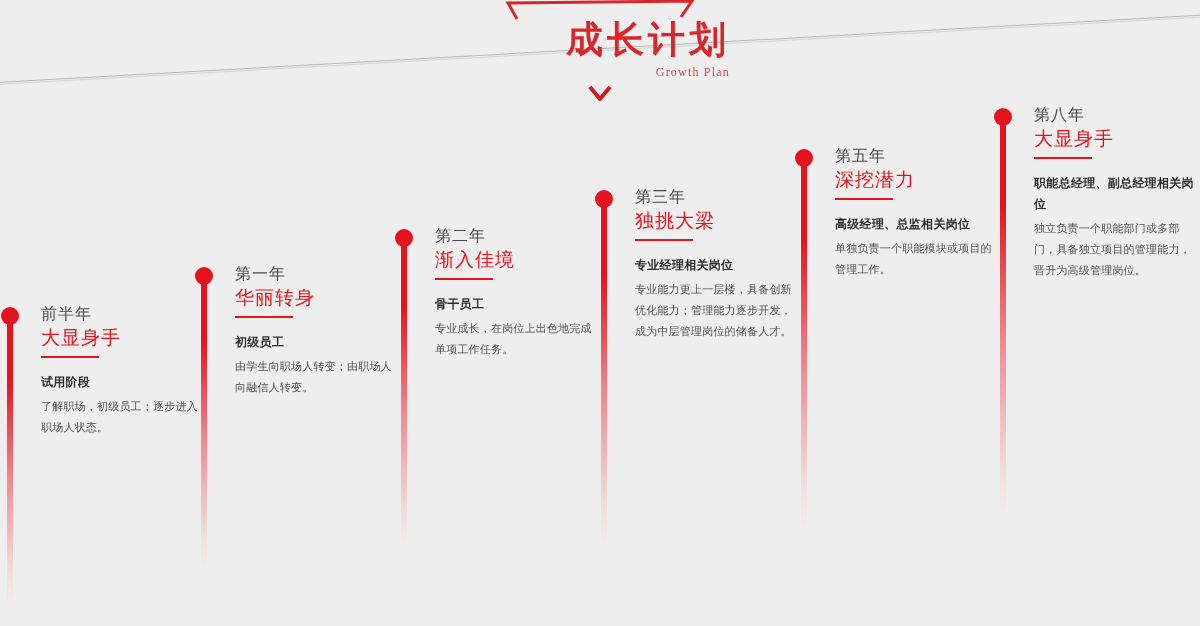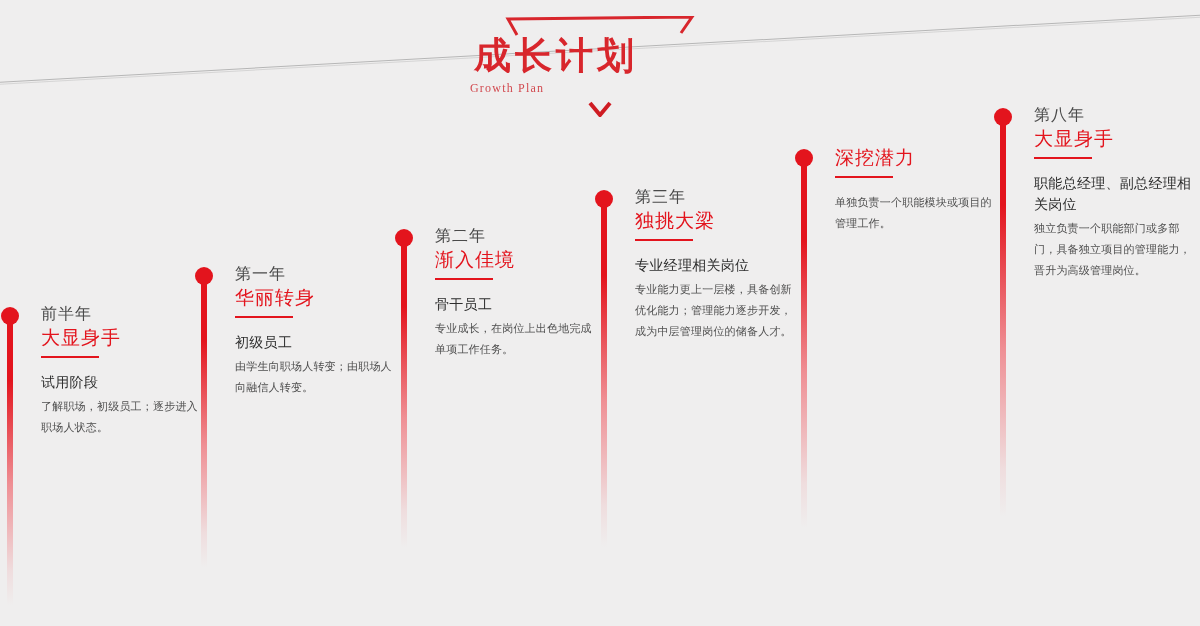--- a/index.html
+++ b/index.html
@@ -32,24 +32,24 @@
     transform-origin: 0 0;
     pointer-events: none;
   }
   .bg-line.l1 { top: 84px;  transform: rotate(-3.2deg); }
   .bg-line.l2 { top: 86px;  transform: rotate(-3.2deg); opacity: .45; }
 
   
   #banner {
     position: absolute;
     left: 50%;
-    top: 16px;
+    top: 0;
     width: 260px;
     margin-left: -130px;
-    text-align: left;
+    text-align: right;
     z-index: 6;
   }
   #banner .bracket {
     position: relative;
     width: 190px;
     height: 20px;
     margin: 0 auto;
   }
   #banner .bracket svg { display: block; }
 
@@ -126,22 +126,22 @@
     letter-spacing: 1px;
     white-space: nowrap;
   }
   .rule {
     width: 58px;
     height: 2px;
     background: #e3141d;
     margin: 6px 0 14px 0;
   }
   .role {
-    font-size: 14px;
-    font-weight: normal;
+    font-size: 12px;
+    font-weight: bold;
     color: #2d2d2d;
     line-height: 21px;
     letter-spacing: .3px;
     margin-bottom: 3px;
   }
   .desc {
     font-size: 11px;
     color: #4f4f4f;
     line-height: 21px;
     letter-spacing: .2px;
@@ -225,22 +225,24 @@
       <div class="desc">专业能力更上一层楼，具备创新优化能力；管理能力逐步开发，成为中层管理岗位的储备人才。</div>
     </div>
   </div>
 
   <div class="node" style="left:801px;top:149px;">
     <div class="stem">
       <div class="dot"></div>
       <div class="rod" style="height:370px;"></div>
     </div>
     <div class="body">
+      <div class="yr">第五年</div>
       <div class="slogan">深挖潜力</div>
       <div class="rule"></div>
+      <div class="role">高级经理、总监相关岗位</div>
       <div class="desc">单独负责一个职能模块或项目的管理工作。</div>
     </div>
   </div>
 
   <div class="node" style="left:1000px;top:108px;">
     <div class="stem">
       <div class="dot"></div>
       <div class="rod" style="height:400px;"></div>
     </div>
     <div class="body">

